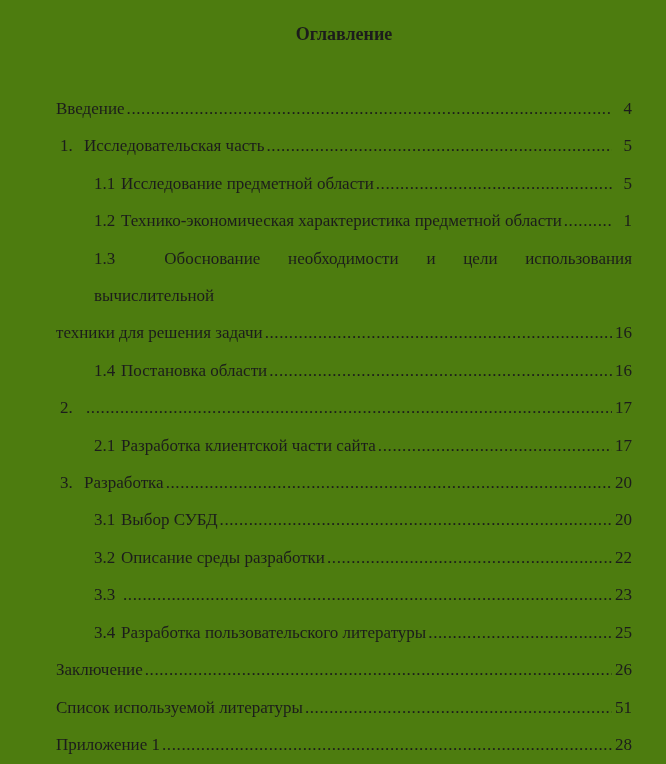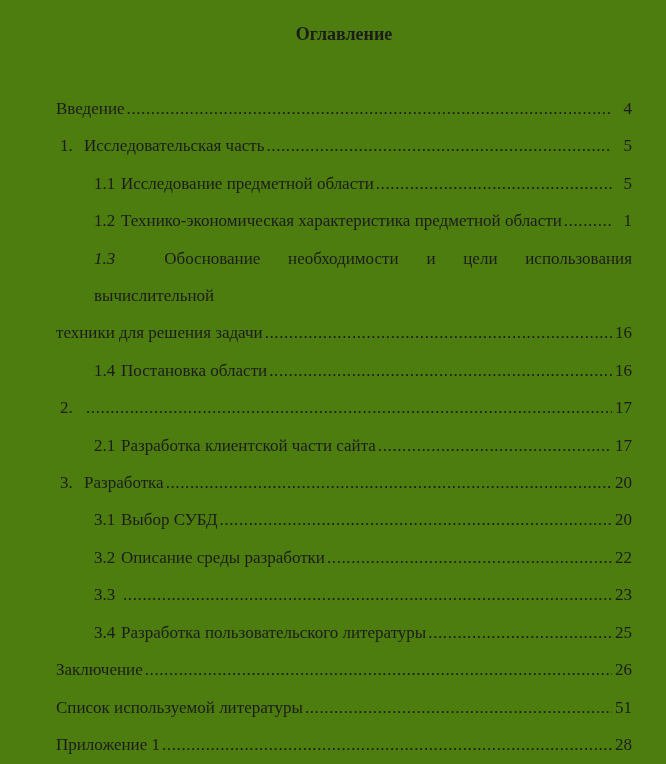--- a/index.html
+++ b/index.html
@@ -42,21 +42,21 @@
   }
   .pageno { flex: none; min-width: 17px; text-align: right; }
   .wrap-first {
     display: block;
     text-align: justify;
     text-align-last: justify;
     line-height: 37.4px;
     padding-left: 38px;
     white-space: normal;
   }
-  .wrap-first .num { display: inline; margin-right: 9px; font-style: italic; }
+  .wrap-first .num { display: inline; margin-right: 9px; }
   .wrap-first .label { display: inline; margin-left: 40px; }
 </style>
 </head>
 <body>
 
 <div class="doc-page">
 
   <h1 class="doc-title">Оглавление</h1>
 
   <div class="toc">

